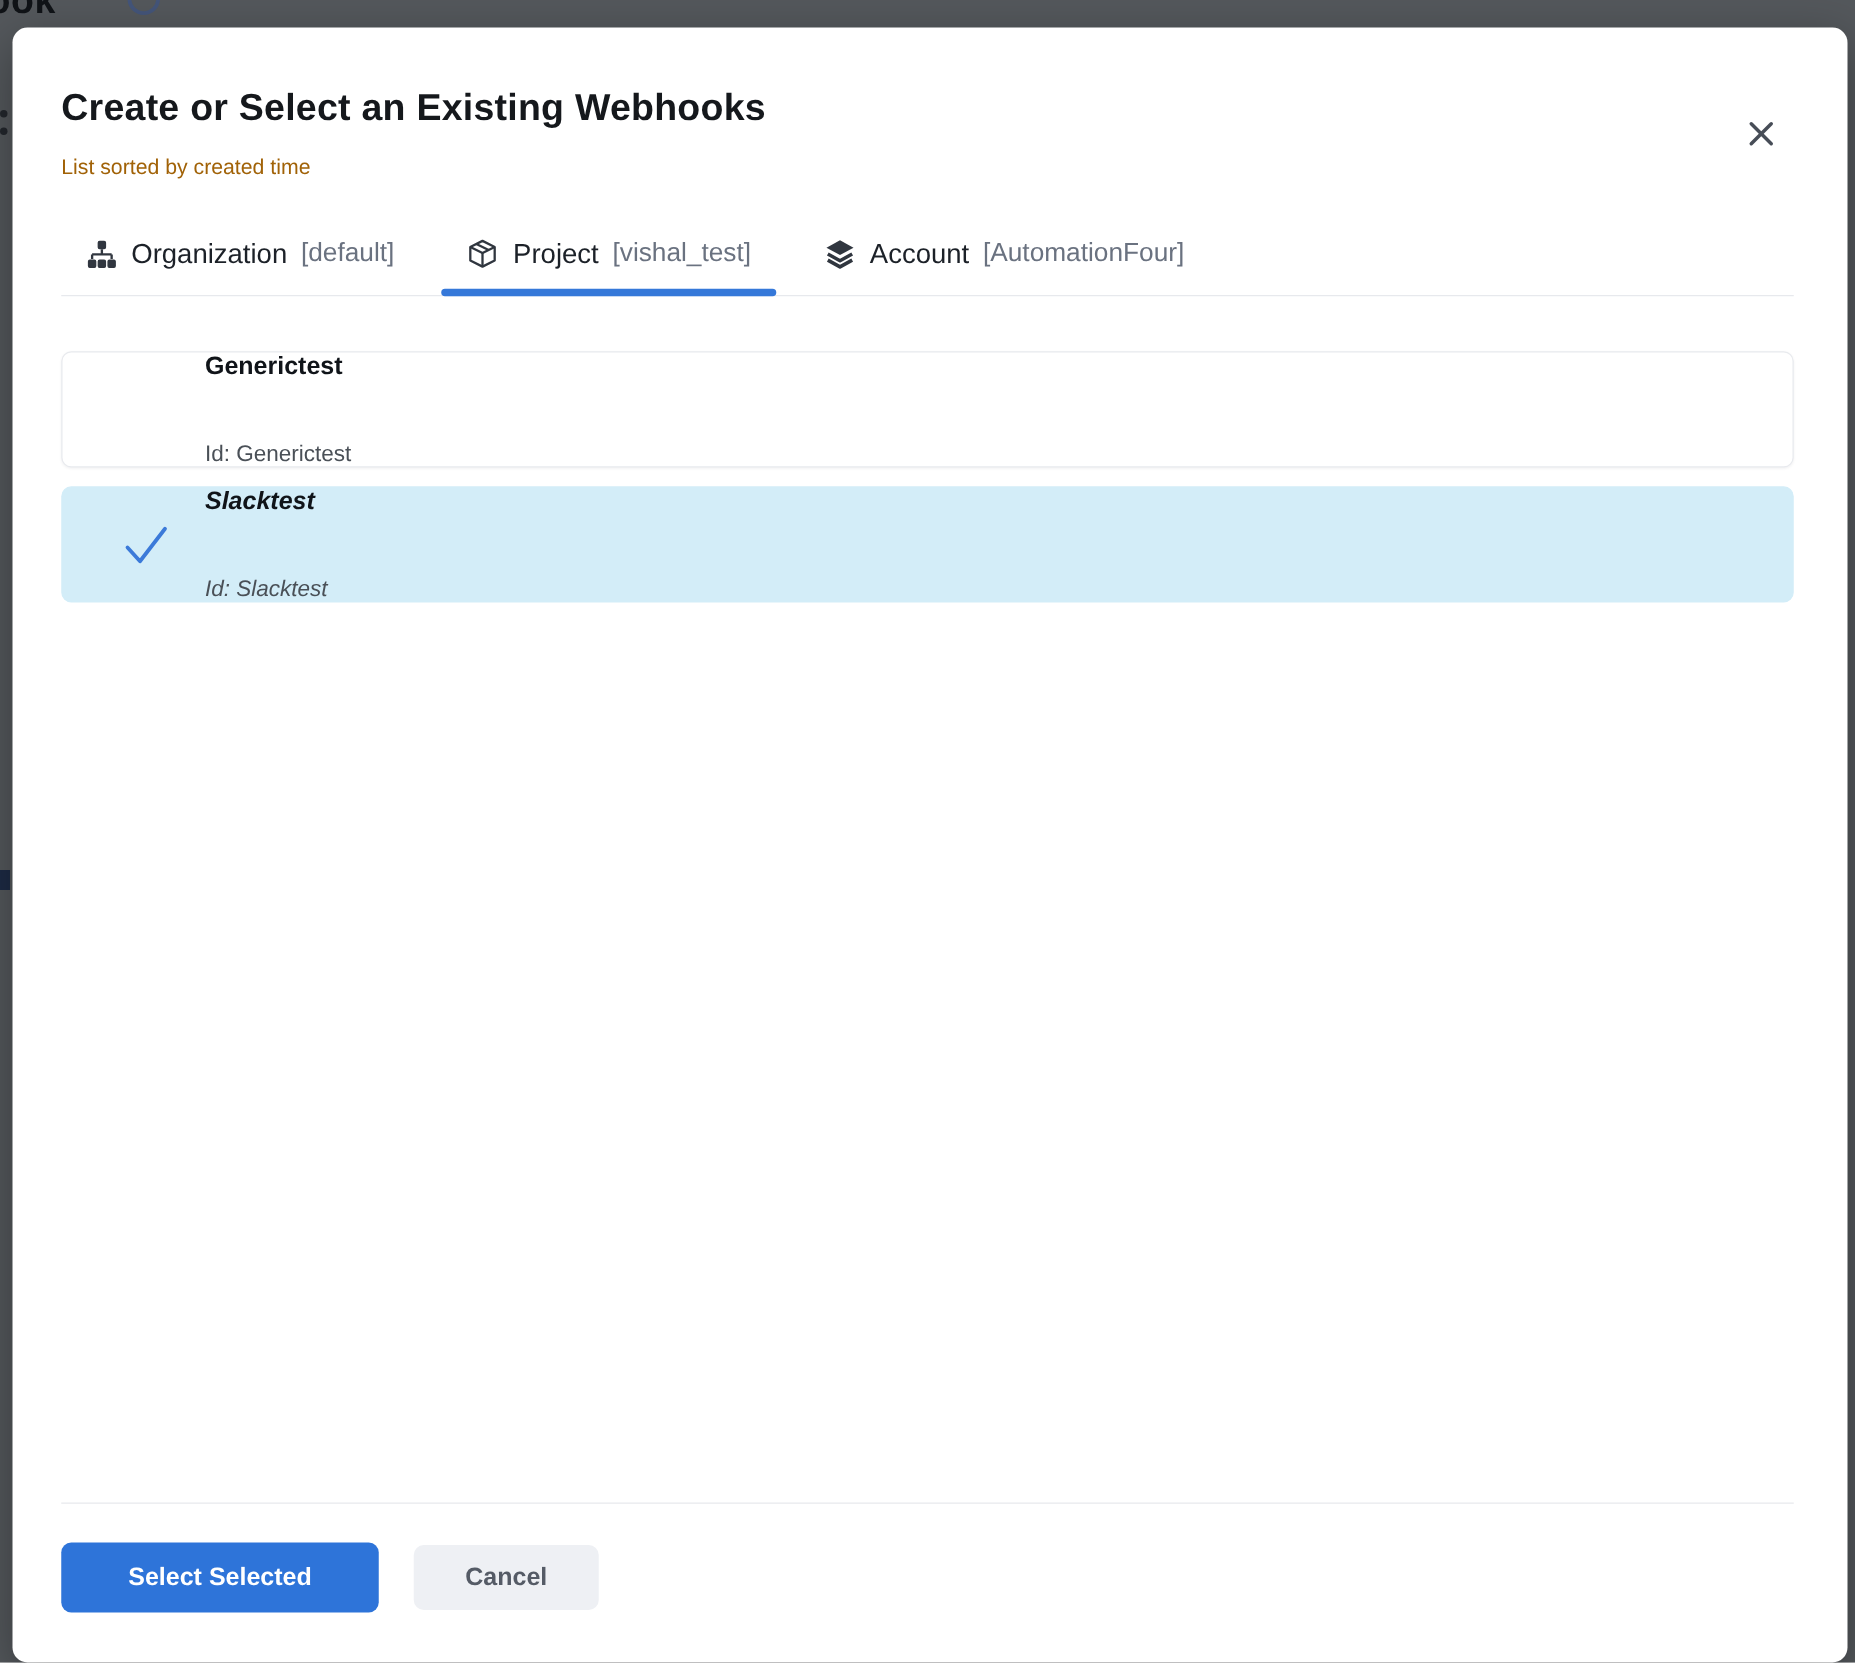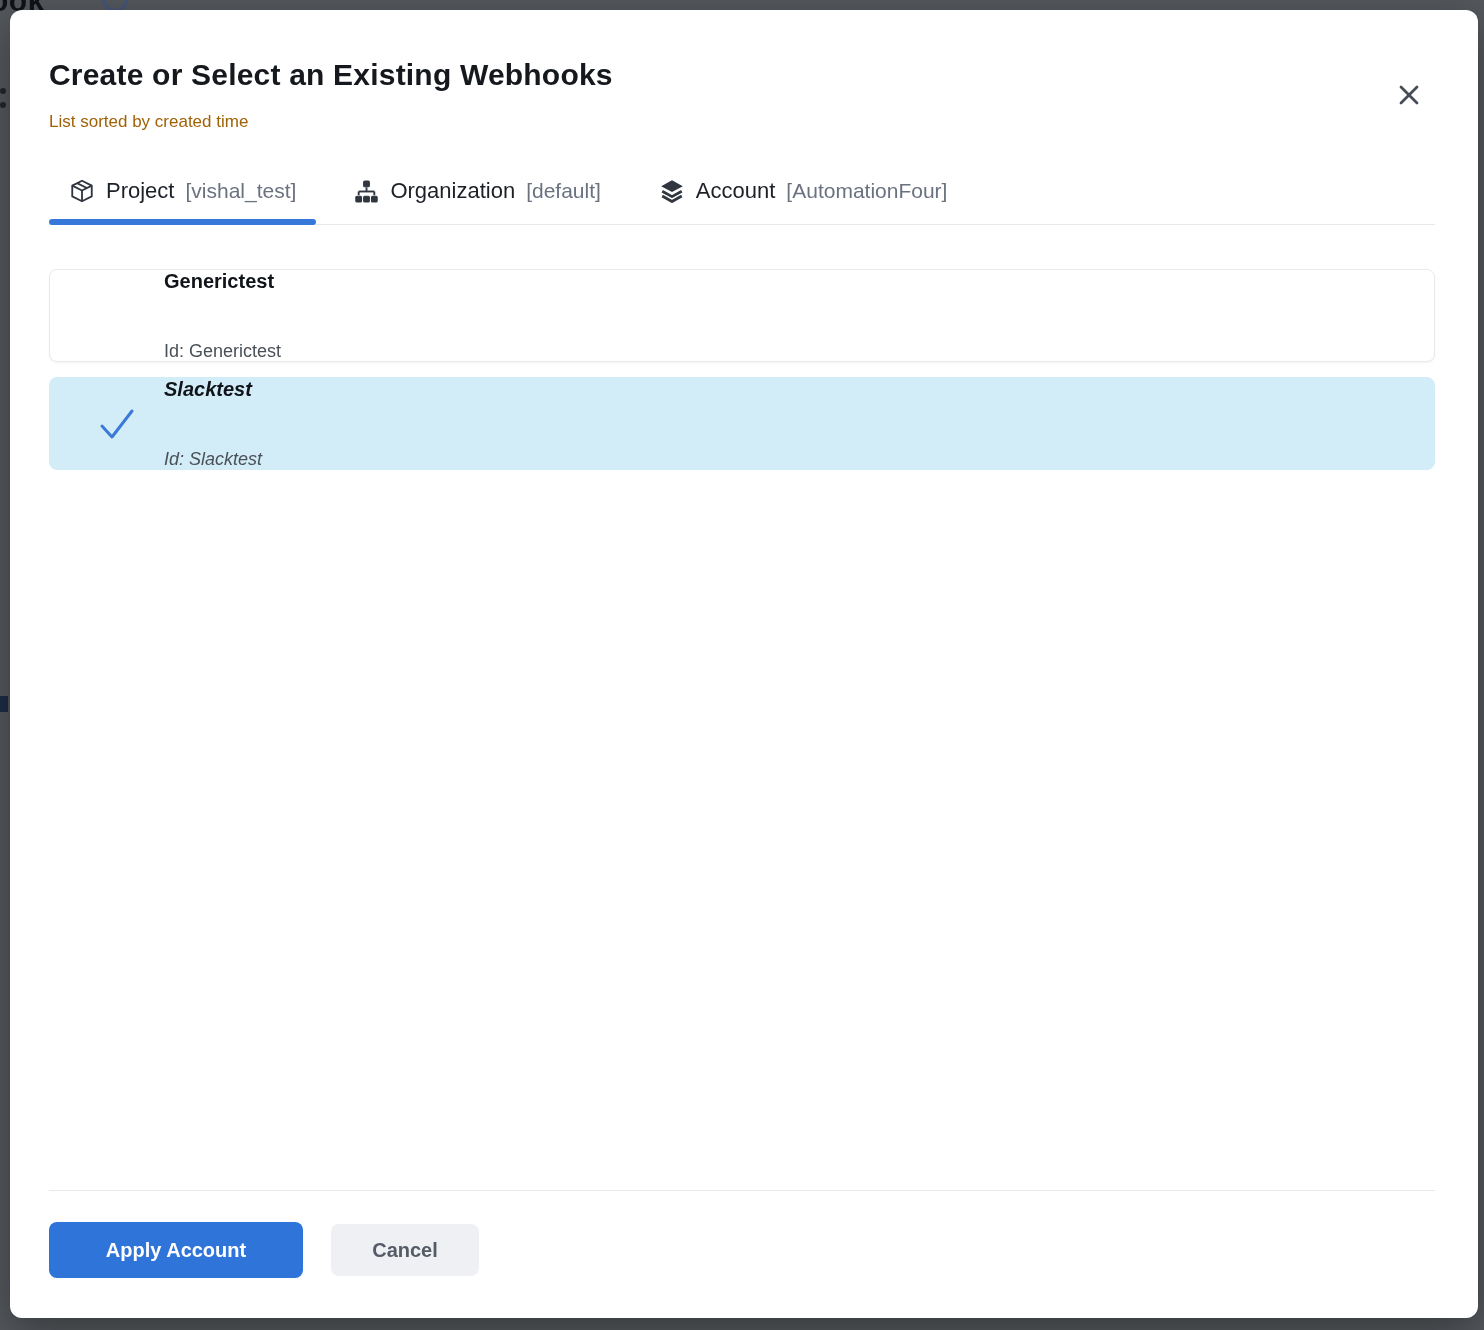--- a/index.html
+++ b/index.html
@@ -22,21 +22,21 @@
     position: absolute; top: -14px; left: 102px;
     width: 26px; height: 26px; border: 3px solid #44557a;
     border-radius: 50%;
   }
   .bg-dot { position: absolute; left: 0; width: 6px; height: 6px; background: #23272d; border-radius: 50%; }
   .bg-dot.d1 { top: 88px; } .bg-dot.d2 { top: 102px; }
   .bg-sliver { position: absolute; left: 0; top: 696px; width: 8px; height: 16px; background: #1d2b45; }
 
   
   .modal {
-    position: absolute; left: 10px; top: 10px;
+    position: absolute; left: 10px; top: 22px;
     width: 1468px; height: 1308px;
     background: #ffffff; border-radius: 12px;
     box-shadow: 0 12px 40px rgba(0,0,0,.35);
     display: flex; flex-direction: column;
     padding: 48px 43px 0 39px;
   }
 
   .modal-title { font-size: 30px; font-weight: 700; color: #15181c; letter-spacing: .2px; }
   .modal-subtitle { margin-top: 20px; font-size: 17px; color: #a16207; }
 
@@ -146,49 +146,49 @@
     <span style="display:flex">
       <svg width="24" height="24" viewBox="0 0 24 24" fill="none" stroke="#474d57" stroke-width="2.8" stroke-linecap="round">
         <line x1="4" y1="4" x2="20" y2="20"></line>
           <line x1="20" y1="4" x2="4" y2="20"></line>
       </svg>
     </span>
   </button>
 
   <div class="tabs">
 
-    <div class="tab active">
-      <span style="display:flex">
-        <svg width="26" height="26" viewBox="0 0 24 24" fill="none" stroke="#30363f" stroke-width="1.7" stroke-linejoin="round">
-          <path d="M12 2.5 21 7v10l-9 4.5L3 17V7l9-4.5z"></path>
-          <path d="M3 7l9 4.5L21 7"></path>
-          <path d="M12 11.5V21.5"></path>
-          <path d="M7.5 4.75l9 4.5"></path>
-        </svg>
-      </span>
-      <span>Project</span>
-      <span class="ctx">[vishal_test]</span>
-    </div>
-
     <div class="tab">
       <span style="display:flex">
         <svg width="25" height="25" viewBox="0 0 24 24" fill="#30363f" stroke="#30363f">
           <rect x="9.25" y="2" width="5.5" height="5.5" rx="1"></rect>
           <path d="M12 8v4" fill="none" stroke-width="1.8"></path>
           <path d="M4.5 12h15" fill="none" stroke-width="1.8"></path>
           <path d="M4.5 12v3.5M19.5 12v3.5" fill="none" stroke-width="1.8"></path>
           <rect x="1.75" y="16.5" width="5.5" height="5.5" rx="1"></rect>
           <rect x="9.25" y="16.5" width="5.5" height="5.5" rx="1"></rect>
           <rect x="16.75" y="16.5" width="5.5" height="5.5" rx="1"></rect>
         </svg>
       </span>
       <span>Organization</span>
       <span class="ctx">[default]</span>
     </div>
 
+    <div class="tab active">
+      <span style="display:flex">
+        <svg width="26" height="26" viewBox="0 0 24 24" fill="none" stroke="#30363f" stroke-width="1.7" stroke-linejoin="round">
+          <path d="M12 2.5 21 7v10l-9 4.5L3 17V7l9-4.5z"></path>
+          <path d="M3 7l9 4.5L21 7"></path>
+          <path d="M12 11.5V21.5"></path>
+          <path d="M7.5 4.75l9 4.5"></path>
+        </svg>
+      </span>
+      <span>Project</span>
+      <span class="ctx">[vishal_test]</span>
+    </div>
+
     <div class="tab">
       <span style="display:flex">
         <svg width="26" height="26" viewBox="0 0 24 24">
           <path d="M12 2 22 7.5 12 13 2 7.5 12 2z" fill="#30363f"></path>
           <path d="M3 12.2l9 5 9-5" fill="none" stroke="#30363f" stroke-width="2.6" stroke-linejoin="round"></path>
           <path d="M3 16.7l9 5 9-5" fill="none" stroke="#30363f" stroke-width="2.6" stroke-linejoin="round"></path>
         </svg>
       </span>
       <span>Account</span>
       <span class="ctx">[AutomationFour]</span>
@@ -211,17 +211,17 @@
           <path d="M6 20 16 31 36 5"></path>
         </svg>
       </span>
       <div class="row-name">Slacktest</div>
       <div class="row-id">Id: Slacktest</div>
     </div>
 
   </div>
 
   <div class="footer">
-    <button class="btn btn-primary">Apply Account</button>
+    <button class="btn btn-primary">Select Selected</button>
     <button class="btn btn-secondary">Cancel</button>
   </div>
 
 </div>
 
 </body></html>

